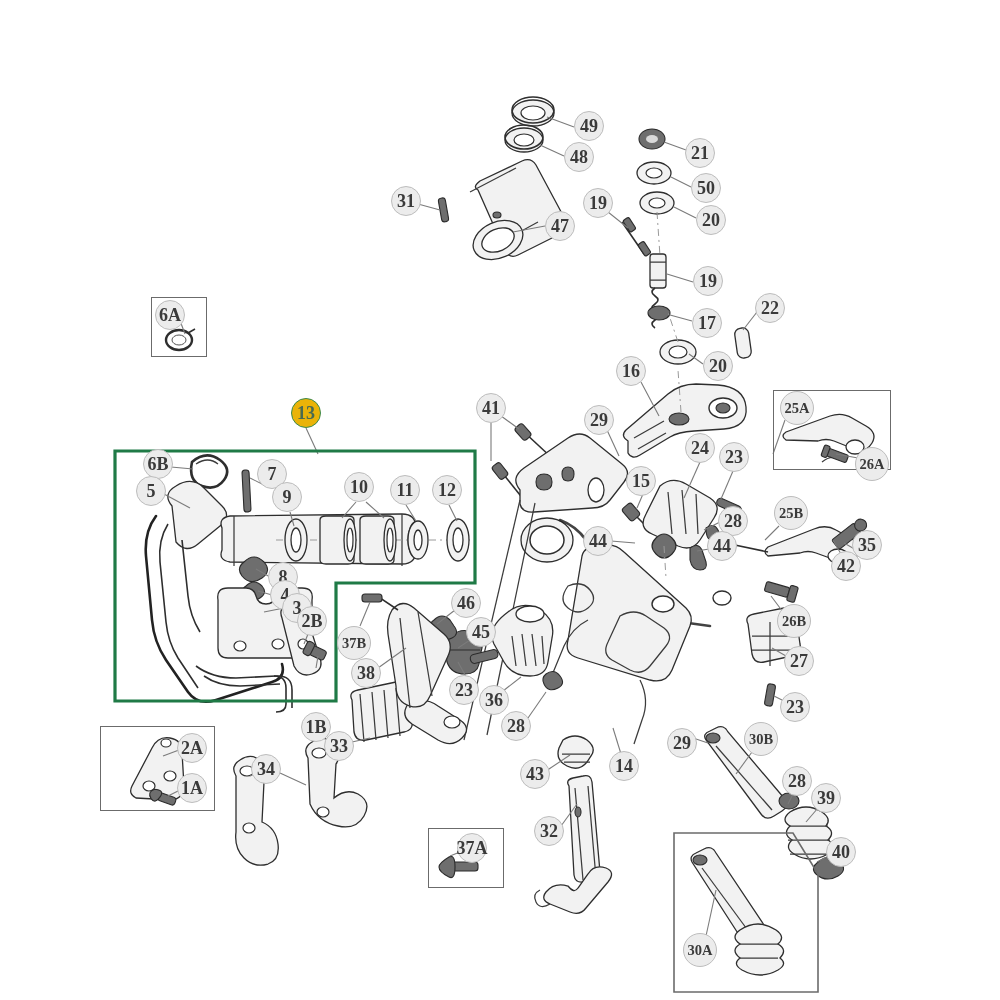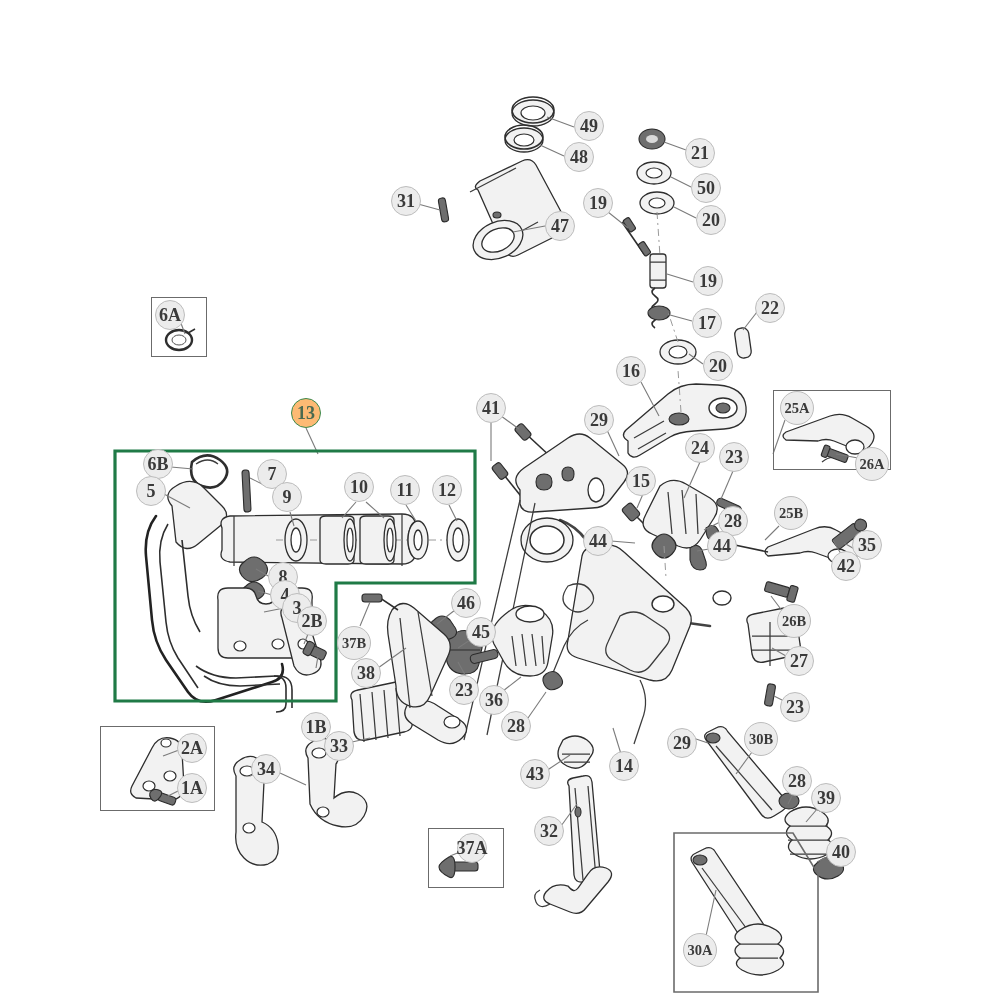--- a/index.html
+++ b/index.html
@@ -39,21 +39,21 @@
     position:absolute;border-radius:50%;
     background:#ececec;border:1px solid #bdbdbd;
     color:#3a3a3a;font-weight:bold;
     display:flex;align-items:center;justify-content:center;
     box-sizing:border-box;
     font-family:"Liberation Serif","DejaVu Serif",serif;
     z-index:6;
   }
   .cal.s{width:30px;height:30px;font-size:18px;margin-left:-15px;margin-top:-15px;}
   .cal.m{width:34px;height:34px;font-size:14.5px;margin-left:-17px;margin-top:-17px;}
-  .cal.green{background:#fdba74;border-color:#3a8a4f;color:#4a6a50;}
+  .cal.green{background:#eab308;border-color:#3a8a4f;color:#4a6a50;}
 
   
   .inset{position:absolute;border:1.6px solid #6b6b6b;background:transparent;box-sizing:border-box;z-index:2;}
 
   
   .hl{position:absolute;z-index:4;pointer-events:none;}
 </style>
 </head>
 <body>
 

